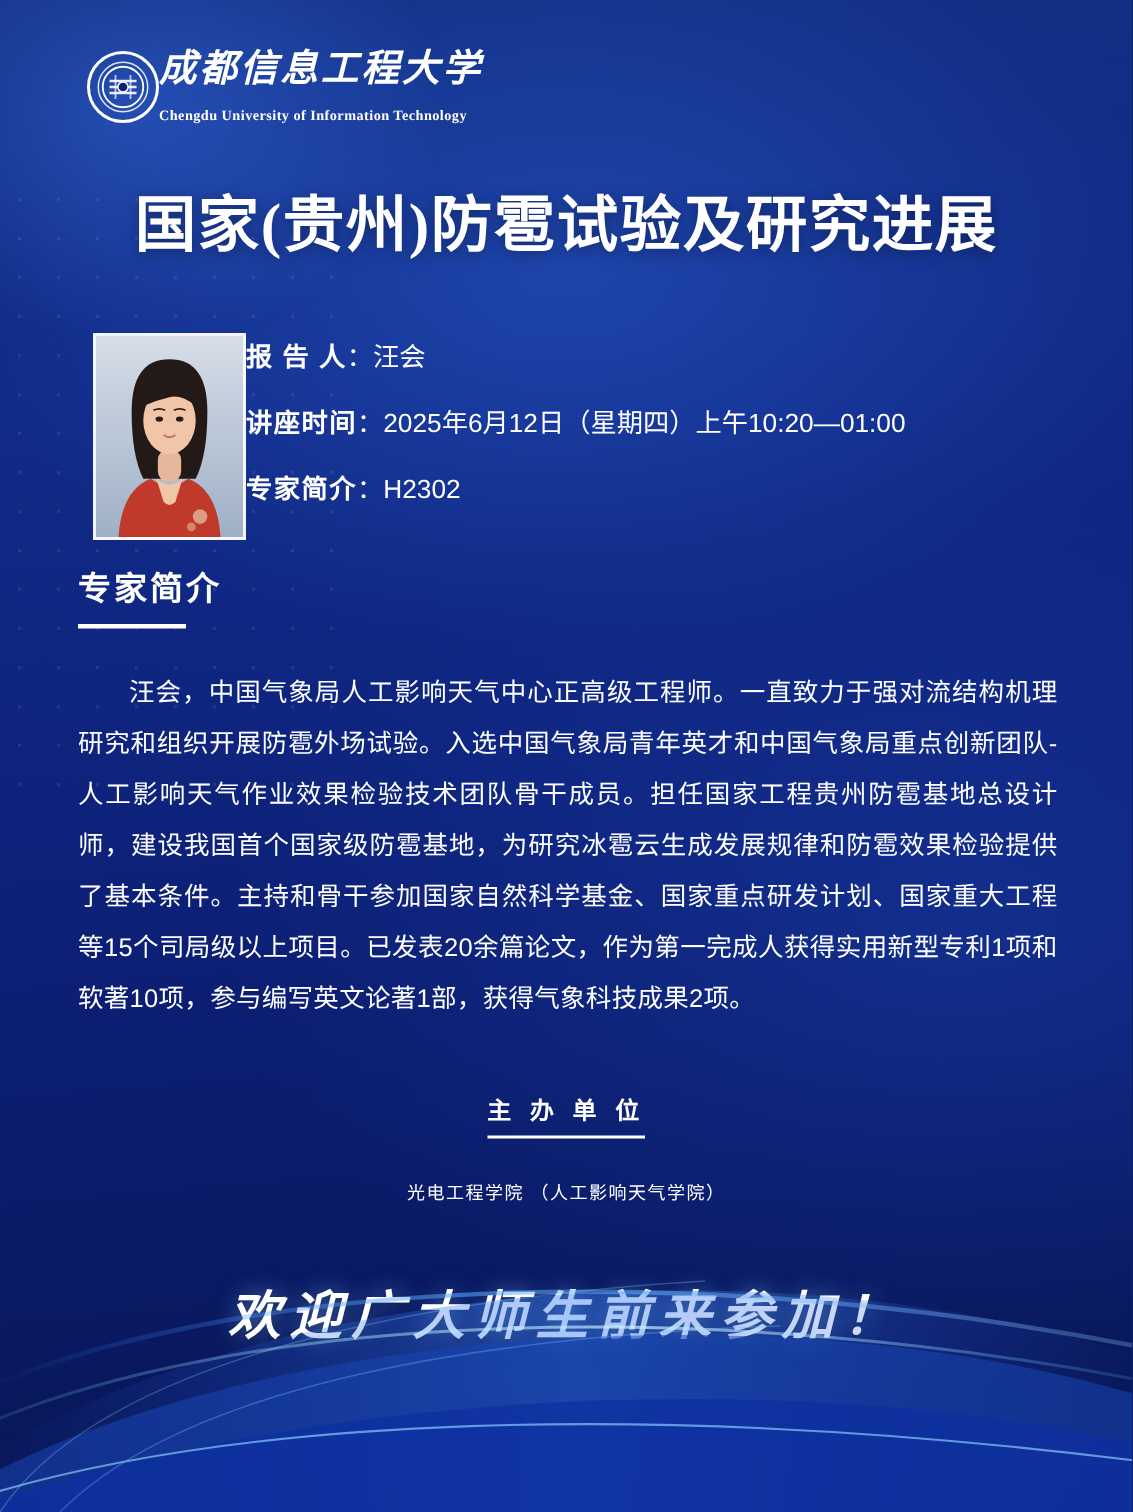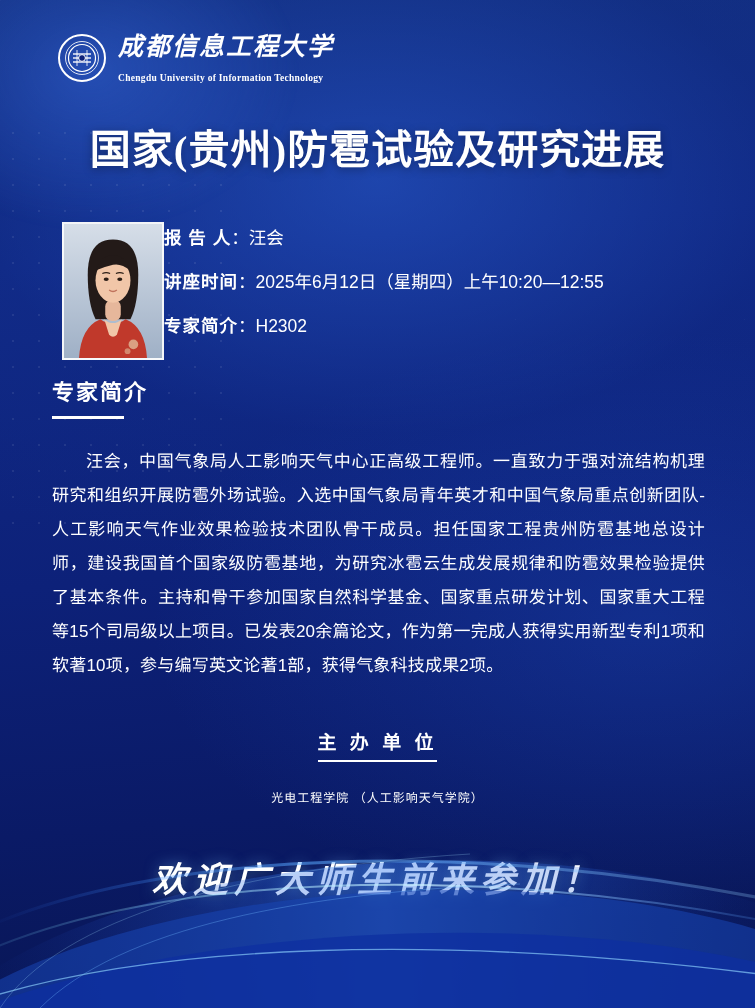--- a/index.html
+++ b/index.html
@@ -56,21 +56,21 @@
 
   
   .ribbons { position: absolute; left: 0; right: 0; bottom: 0; height: 330px; }
   .ribbons svg { display: block; width: 100%; height: 100%; }
 
   
   .logo-row {
     position: relative;
     display: flex;
     align-items: center;
-    gap: 12px;
+    gap: 0;
     padding: 30px 0 0 58px;
     height: 86px;
   }
   .logo-mark {
     width: 48px; height: 48px;
     border-radius: 50%;
     border: 2px solid #ffffff;
     display: flex; align-items: center; justify-content: center;
     position: relative;
     flex: 0 0 auto;
@@ -173,21 +173,21 @@
   }
 
   
   .org {
     position: relative;
     text-align: center;
     margin-top: 44px;
   }
   .org-label {
     font-weight: 700;
-    font-size: 19px;
+    font-size: 16px;
     letter-spacing: 4px;
     display: inline-block;
     padding-bottom: 6px;
     border-bottom: 2px solid #ffffff;
   }
   .org-name {
     margin-top: 26px;
     font-size: 12px;
     letter-spacing: 1px;
     color: #ffffff;
@@ -264,21 +264,21 @@
         <circle cx="72" cy="124" r="5" fill="#e8d6b0" opacity=".65"></circle>
         <circle cx="66" cy="131" r="3" fill="#e8d6b0" opacity=".5"></circle>
       </svg>
     </div>
 
     <div class="info-lines">
       <div class="info-line">
         <span class="lbl">报 告 人</span><span>：</span><span>汪会</span>
       </div>
       <div class="info-line">
-        <span class="lbl">讲座时间</span><span>：</span><span>2025年6月12日（星期四）上午10:20—12:55</span>
+        <span class="lbl">讲座时间</span><span>：</span><span>2025年6月12日（星期四）上午10:20—01:00</span>
       </div>
       <div class="info-line">
         <span class="lbl">专家简介</span><span>：</span><span>H2302</span>
       </div>
     </div>
   </div>
 
   <div class="section">
     <div class="sec-title">专家简介</div>
     <div class="sec-rule"></div>

